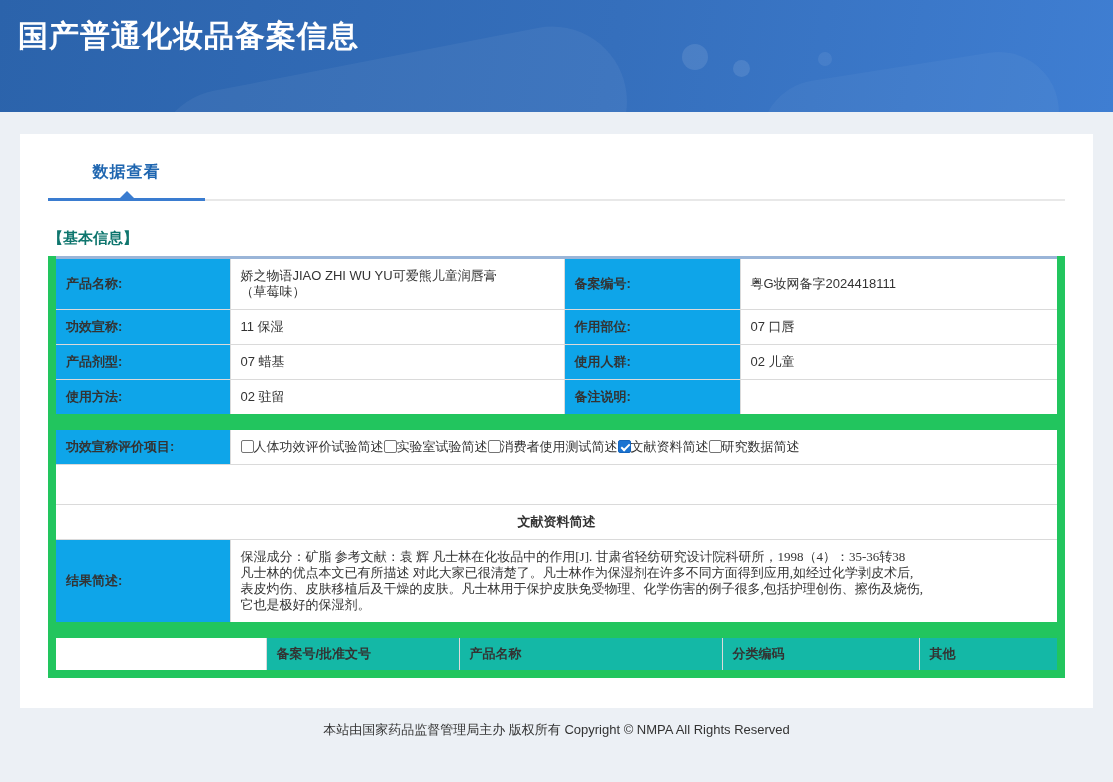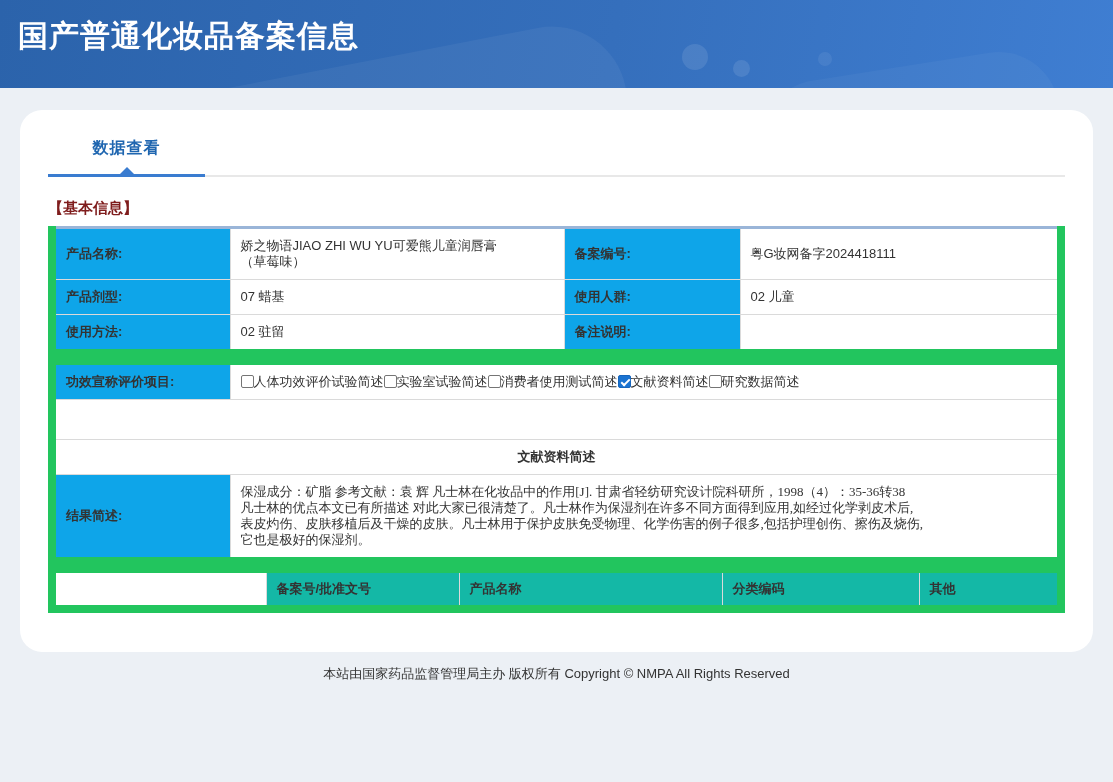--- a/index.html
+++ b/index.html
@@ -5,62 +5,61 @@
   * { box-sizing: border-box; }
   html,body { margin:0; padding:0; }
   body {
     width:1113px; height:782px; overflow:hidden;
     background:#ecf0f5;
     font-family:"Liberation Sans","DejaVu Sans",sans-serif;
     color:#333;
   }
   
   .banner {
-    position:relative; height:88px; overflow:hidden;
+    position:relative; height:112px; overflow:hidden;
     background:linear-gradient(100deg,#2b63ab 0%,#356fbc 55%,#3f7ed2 100%);
   }
   .banner h1 {
     margin:0; padding:16px 0 0 18px;
     font-size:30px; font-weight:bold; color:#ffffff; letter-spacing:1px;
   }
   .decor-band { position:absolute; left:150px; top:58px; width:480px; height:150px;
     background:rgba(255,255,255,0.05); border-radius:80px; transform:rotate(-11deg); }
   .decor-band2 { position:absolute; left:760px; top:66px; width:300px; height:120px;
     background:rgba(255,255,255,0.04); border-radius:70px; transform:rotate(-9deg); }
   .decor-c1 { position:absolute; left:682px; top:44px; width:26px; height:26px;
     border-radius:50%; background:rgba(255,255,255,0.10); }
   .decor-c2 { position:absolute; left:733px; top:60px; width:17px; height:17px;
     border-radius:50%; background:rgba(255,255,255,0.10); }
   .decor-c3 { position:absolute; left:818px; top:52px; width:14px; height:14px;
     border-radius:50%; background:rgba(255,255,255,0.07); }
 
   
   .card {
     margin:22px 20px 0; background:#ffffff;
-    padding:18px 28px 39px;
-    border-radius:22px;
+    padding:18px 28px 30px;
   }
 
   
   .tabs { border-bottom:2px solid #e8e8e8; }
   .tab {
     display:inline-block; width:157px; text-align:center; position:relative;
     padding:10px 0 15px; margin-bottom:-2px;
     color:#1f66b0; font-size:16px; font-weight:bold; letter-spacing:1px;
     border-bottom:3px solid #3a7cd0; cursor:pointer;
   }
   .tab .pointer {
     position:absolute; left:50%; bottom:0; margin-left:-7px;
     width:0; height:0;
     border-left:7px solid transparent; border-right:7px solid transparent;
     border-bottom:7px solid #3a7cd0;
   }
 
   
-  .sec-heading { font-size:15px; font-weight:bold; color:#7f1d1d; margin:22px 0 8px; }
+  .sec-heading { font-size:15px; font-weight:bold; color:#0f766e; margin:28px 0 8px; }
 
   
   table.grid { width:100%; border-collapse:collapse; table-layout:fixed;
     border:8px solid #22c55e; }
   table.grid td { border:1px solid #dadada; font-size:13px; color:#333;
     padding:9px 10px; line-height:16px; vertical-align:middle; word-break:break-all; }
   table.grid td.lbl { background:#0ea5e9; font-weight:bold; }
   table.basic { border-top:3px solid #9ab5d8; }
   .preline { white-space:pre-line; }
   td.result-text { line-height:15px; padding:8px 10px;font-family:Liberation Serif, serif; }
@@ -118,20 +117,26 @@
       </colgroup>
     <tbody>
         <tr>
       <td class="lbl">产品名称:</td>
       <td class="preline">娇之物语JIAO ZHI WU YU可爱熊儿童润唇膏
 （草莓味）</td>
       <td class="lbl">备案编号:</td>
       <td>粤G妆网备字2024418111</td>
     </tr>
     <tr>
+      <td class="lbl">功效宣称:</td>
+      <td>11 保湿</td>
+      <td class="lbl">作用部位:</td>
+      <td>07 口唇</td>
+    </tr>
+    <tr>
       <td class="lbl">产品剂型:</td>
       <td>07 蜡基</td>
       <td class="lbl">使用人群:</td>
       <td>02 儿童</td>
     </tr>
     <tr>
       <td class="lbl">使用方法:</td>
       <td>02 驻留</td>
       <td class="lbl">备注说明:</td>
       <td></td>

